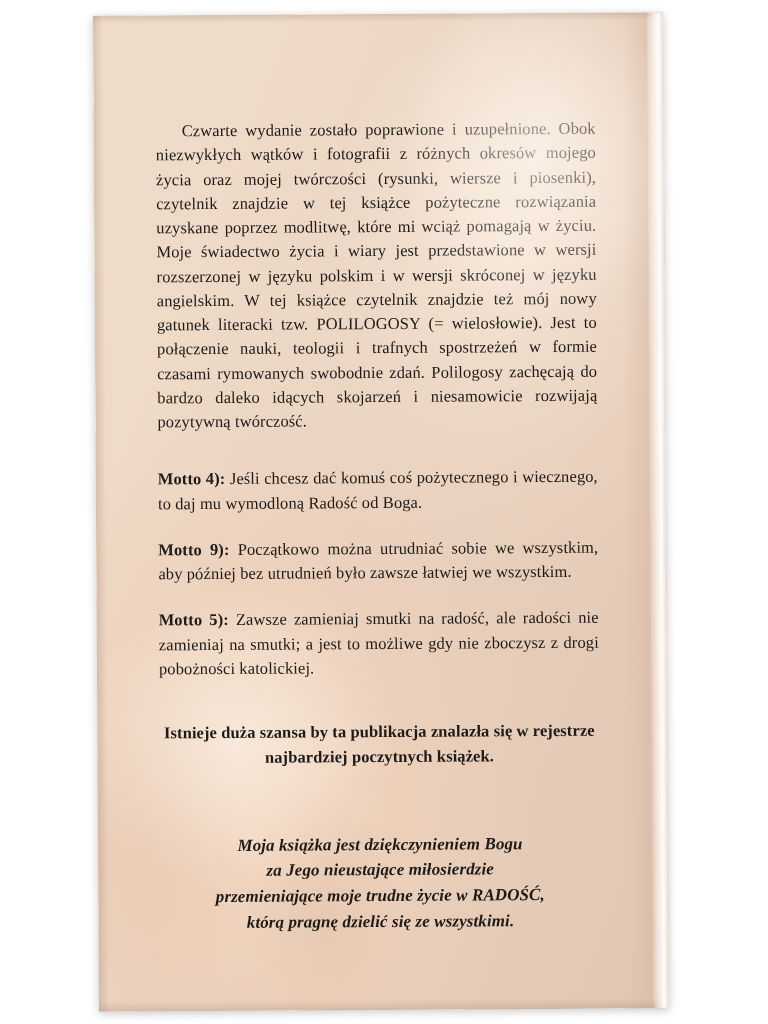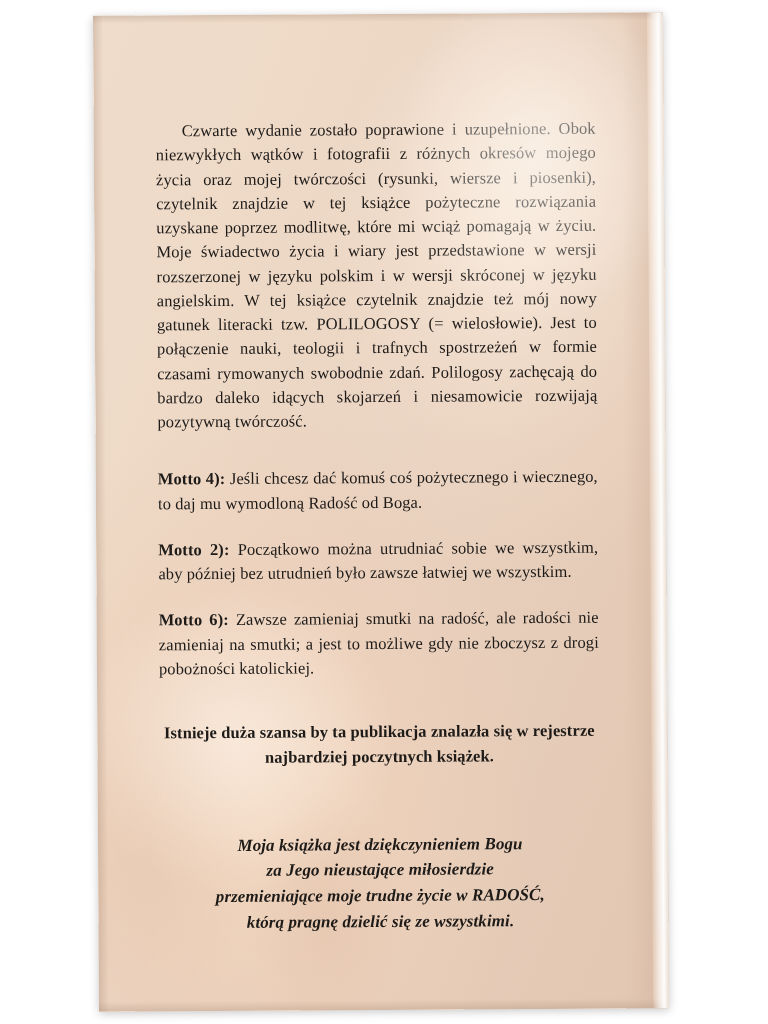--- a/index.html
+++ b/index.html
@@ -164,23 +164,23 @@
     <div id="bottom-edge"></div>
     <div id="spine-shadow"></div>
     <div id="spine-edge"></div>
 
     <div id="content">
 
       <p class="intro">Czwarte wydanie zostało poprawione i uzupełnione. Obok niezwykłych wątków i fotografii z różnych okresów mojego życia oraz mojej twórczości (rysunki, wiersze i piosenki), czytelnik znajdzie w tej książce pożyteczne rozwiązania uzyskane poprzez modlitwę, które mi wciąż pomagają w życiu. Moje świadectwo życia i wiary jest przedstawione w wersji rozszerzonej w języku polskim i w wersji skróconej w języku angielskim. W tej książce czytelnik znajdzie też mój nowy gatunek literacki tzw. POLILOGOSY (= wielosłowie). Jest to połączenie nauki, teologii i trafnych spostrzeżeń w formie czasami rymowanych swobodnie zdań. Polilogosy zachęcają do bardzo daleko idących skojarzeń i niesamowicie rozwijają pozytywną twórczość.</p>
 
       <p class="motto motto-1"><b>Motto 4):</b><span> Jeśli chcesz dać komuś coś pożytecznego i wiecznego, to daj mu wymodloną Radość od Boga.</span></p>
 
-      <p class="motto motto-2"><b>Motto 2):</b><span> Początkowo można utrudniać sobie we wszystkim, aby później bez utrudnień było zawsze łatwiej we wszystkim.</span></p>
+      <p class="motto motto-2"><b>Motto 9):</b><span> Początkowo można utrudniać sobie we wszystkim, aby później bez utrudnień było zawsze łatwiej we wszystkim.</span></p>
 
-      <p class="motto motto-3"><b>Motto 6):</b><span> Zawsze zamieniaj smutki na radość, ale radości nie zamieniaj na smutki; a jest to możliwe gdy nie zboczysz z drogi pobożności katolickiej.</span></p>
+      <p class="motto motto-3"><b>Motto 5):</b><span> Zawsze zamieniaj smutki na radość, ale radości nie zamieniaj na smutki; a jest to możliwe gdy nie zboczysz z drogi pobożności katolickiej.</span></p>
 
       <p class="highlight">Istnieje duża szansa by ta publikacja znalazła się w rejestrze najbardziej poczytnych książek.</p>
 
       <p class="dedication">
         <span>Moja książka jest dziękczynieniem Bogu</span>
         <span>za Jego nieustające miłosierdzie</span>
         <span>przemieniające moje trudne życie w RADOŚĆ,</span>
         <span>którą pragnę dzielić się ze wszystkimi.</span>
       </p>
 

